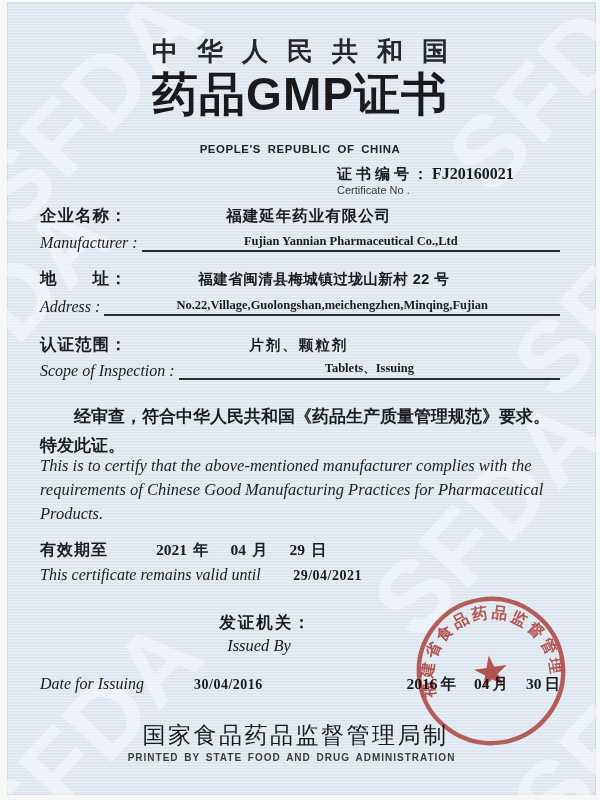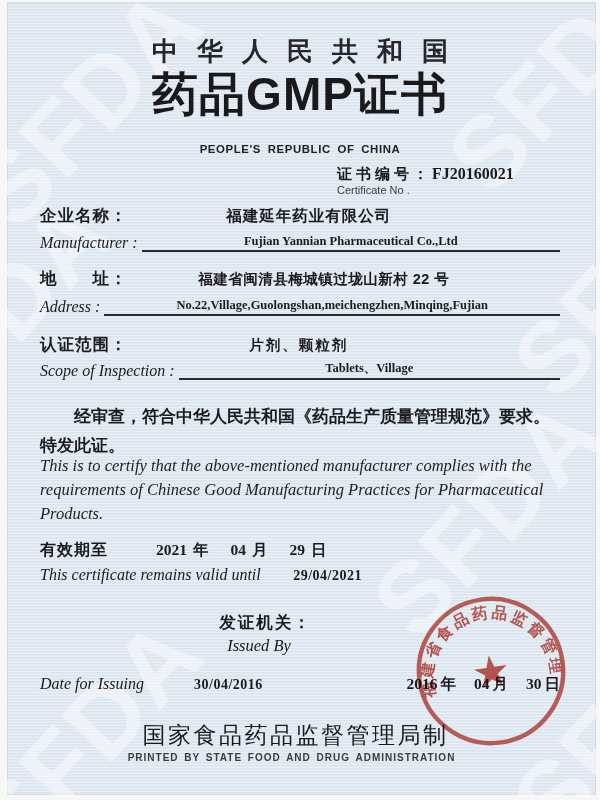--- a/index.html
+++ b/index.html
@@ -146,21 +146,21 @@
       <span class="elabel en-italic">Address :</span>
       <span class="fill">No.22,Village,Guolongshan,meichengzhen,Minqing,Fujian</span>
     </div>
 
     <div class="abs row-cn r-scope">
       <span class="label">认证范围：</span>
       <span class="value">片剂、颗粒剂</span>
     </div>
     <div class="abs row-en e-scope">
       <span class="elabel en-italic">Scope of Inspection :</span>
-      <span class="fill">Tablets、Village</span>
+      <span class="fill">Tablets、Issuing</span>
     </div>
 
     <div class="abs stmt-cn">
       <div class="ind">经审查，符合中华人民共和国《药品生产质量管理规范》要求。</div>
       <div>特发此证。</div>
     </div>
     <div class="abs stmt-en en-italic">This is to certify that the above-mentioned manufacturer complies with the requirements of Chinese Good Manufacturing Practices for Pharmaceutical Products.</div>
 
     <div class="abs valid-cn">
       <span class="vl">有效期至</span>

